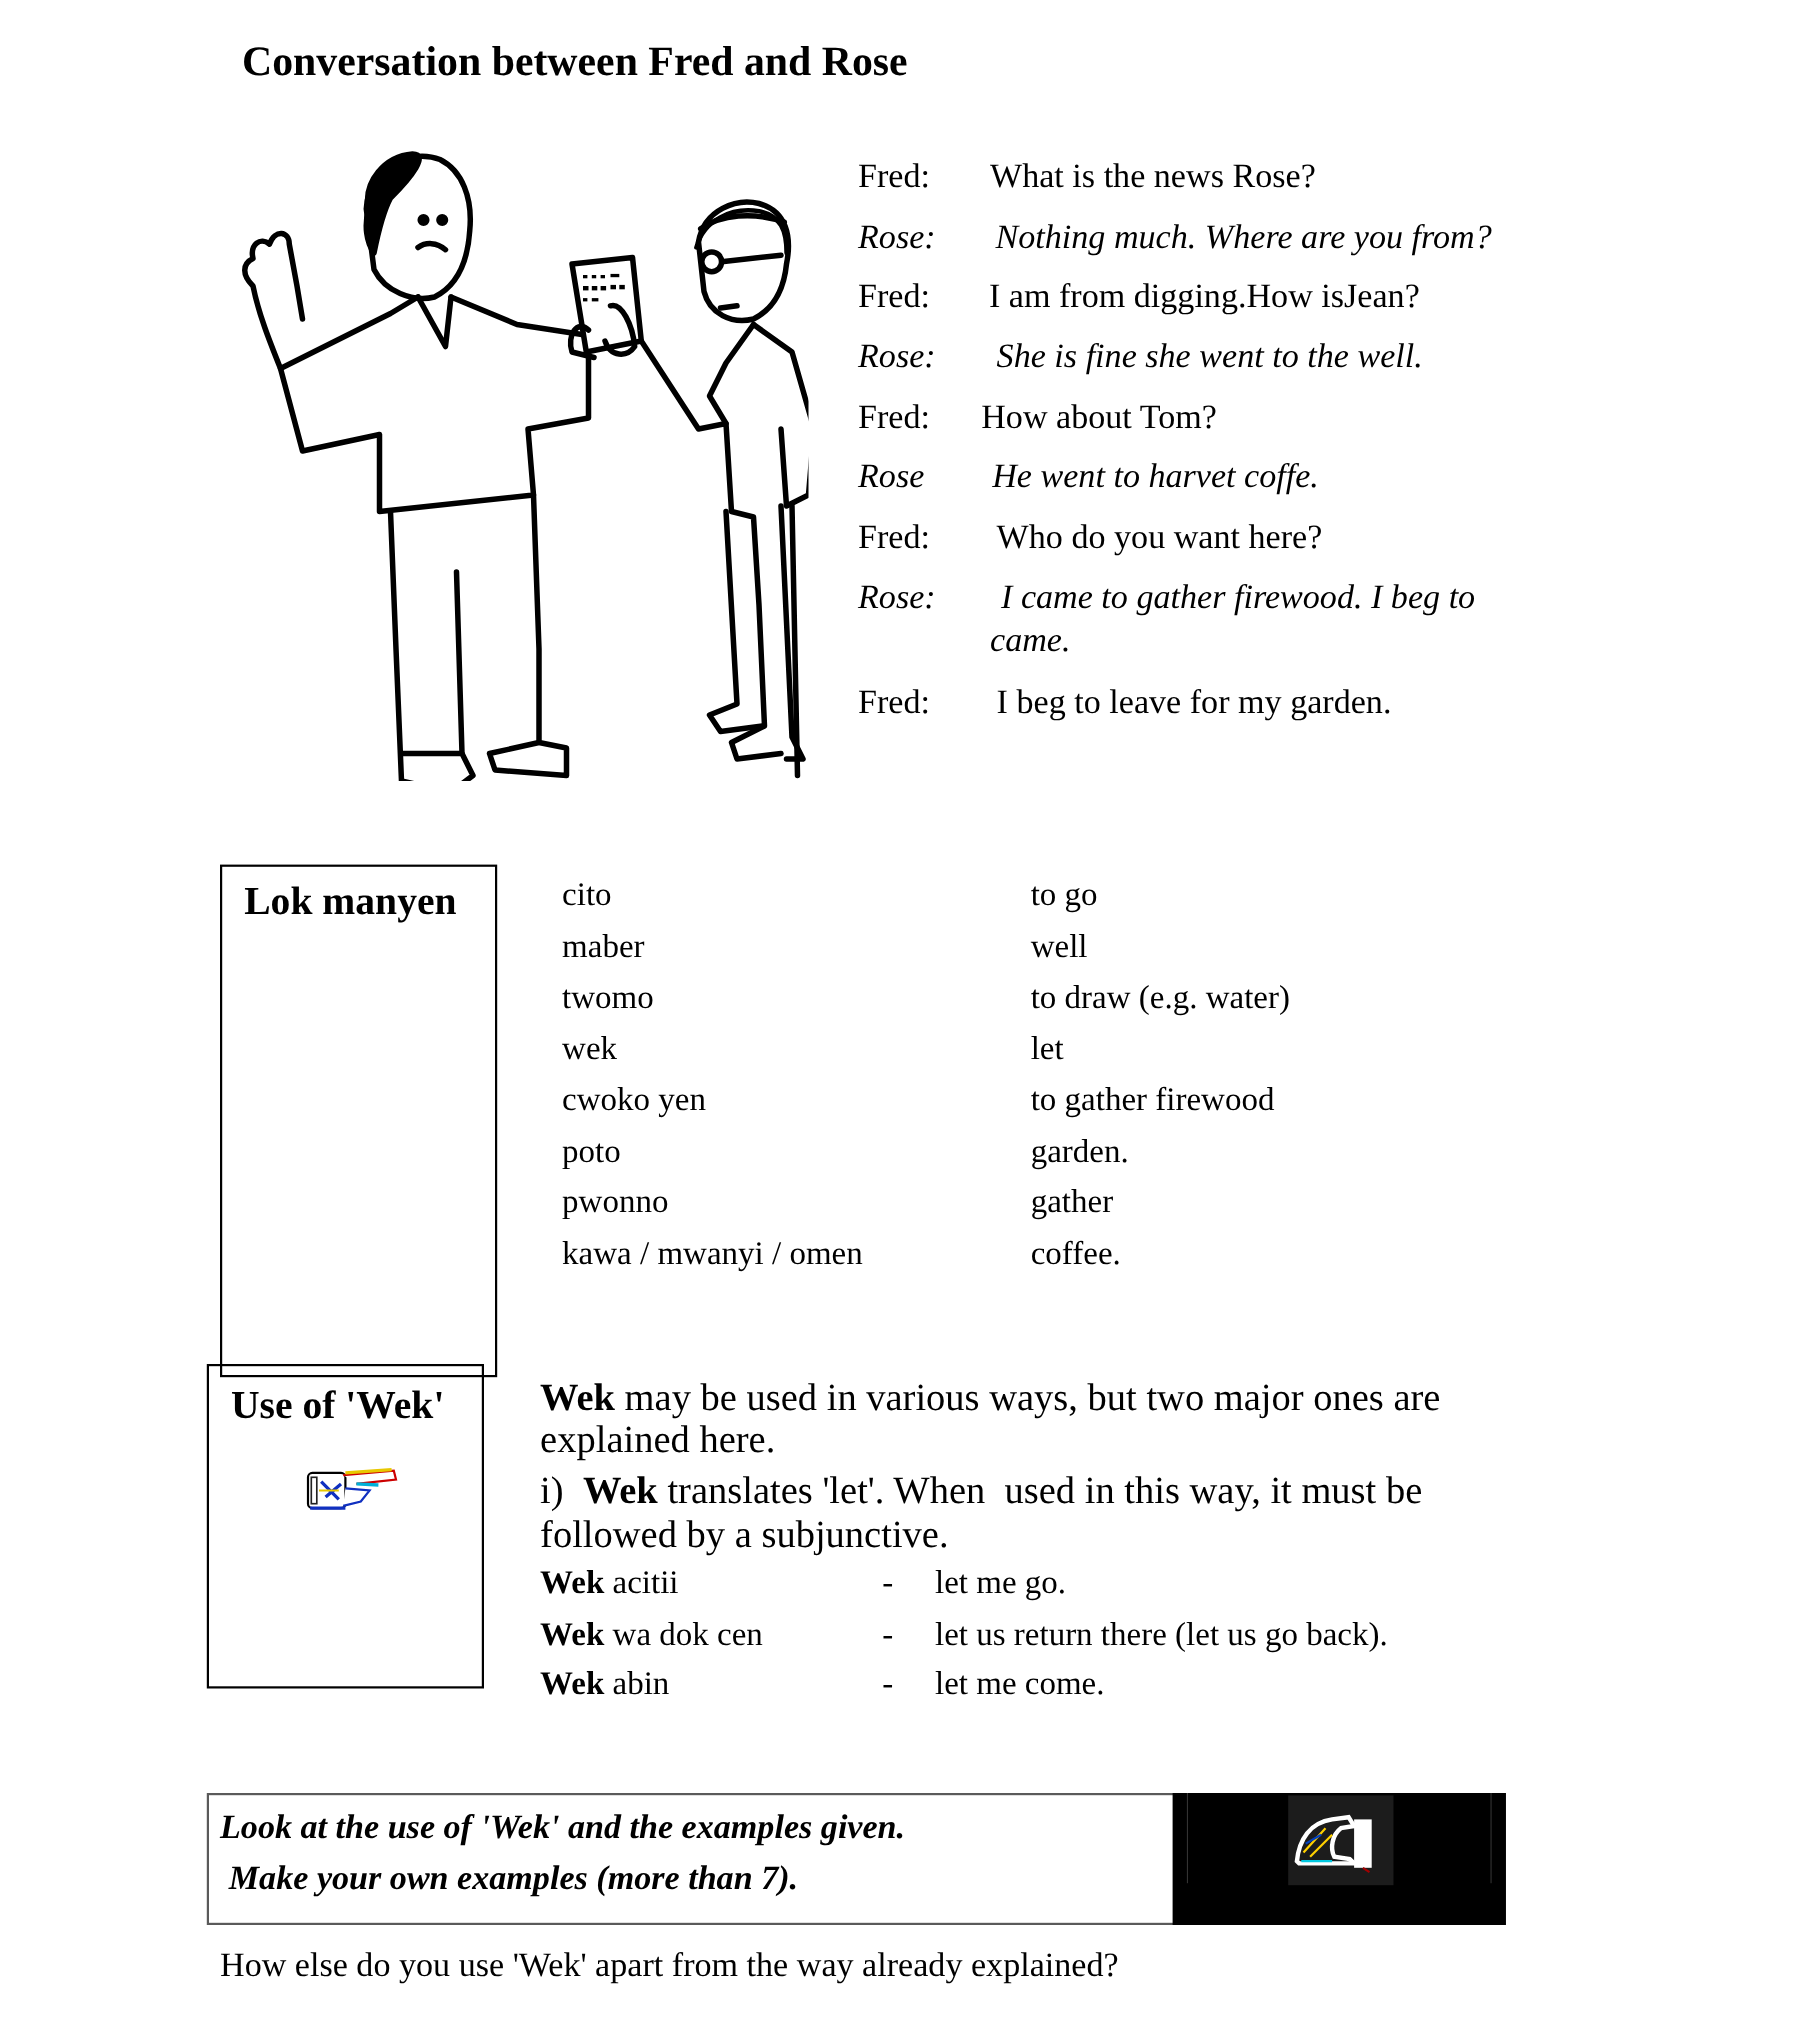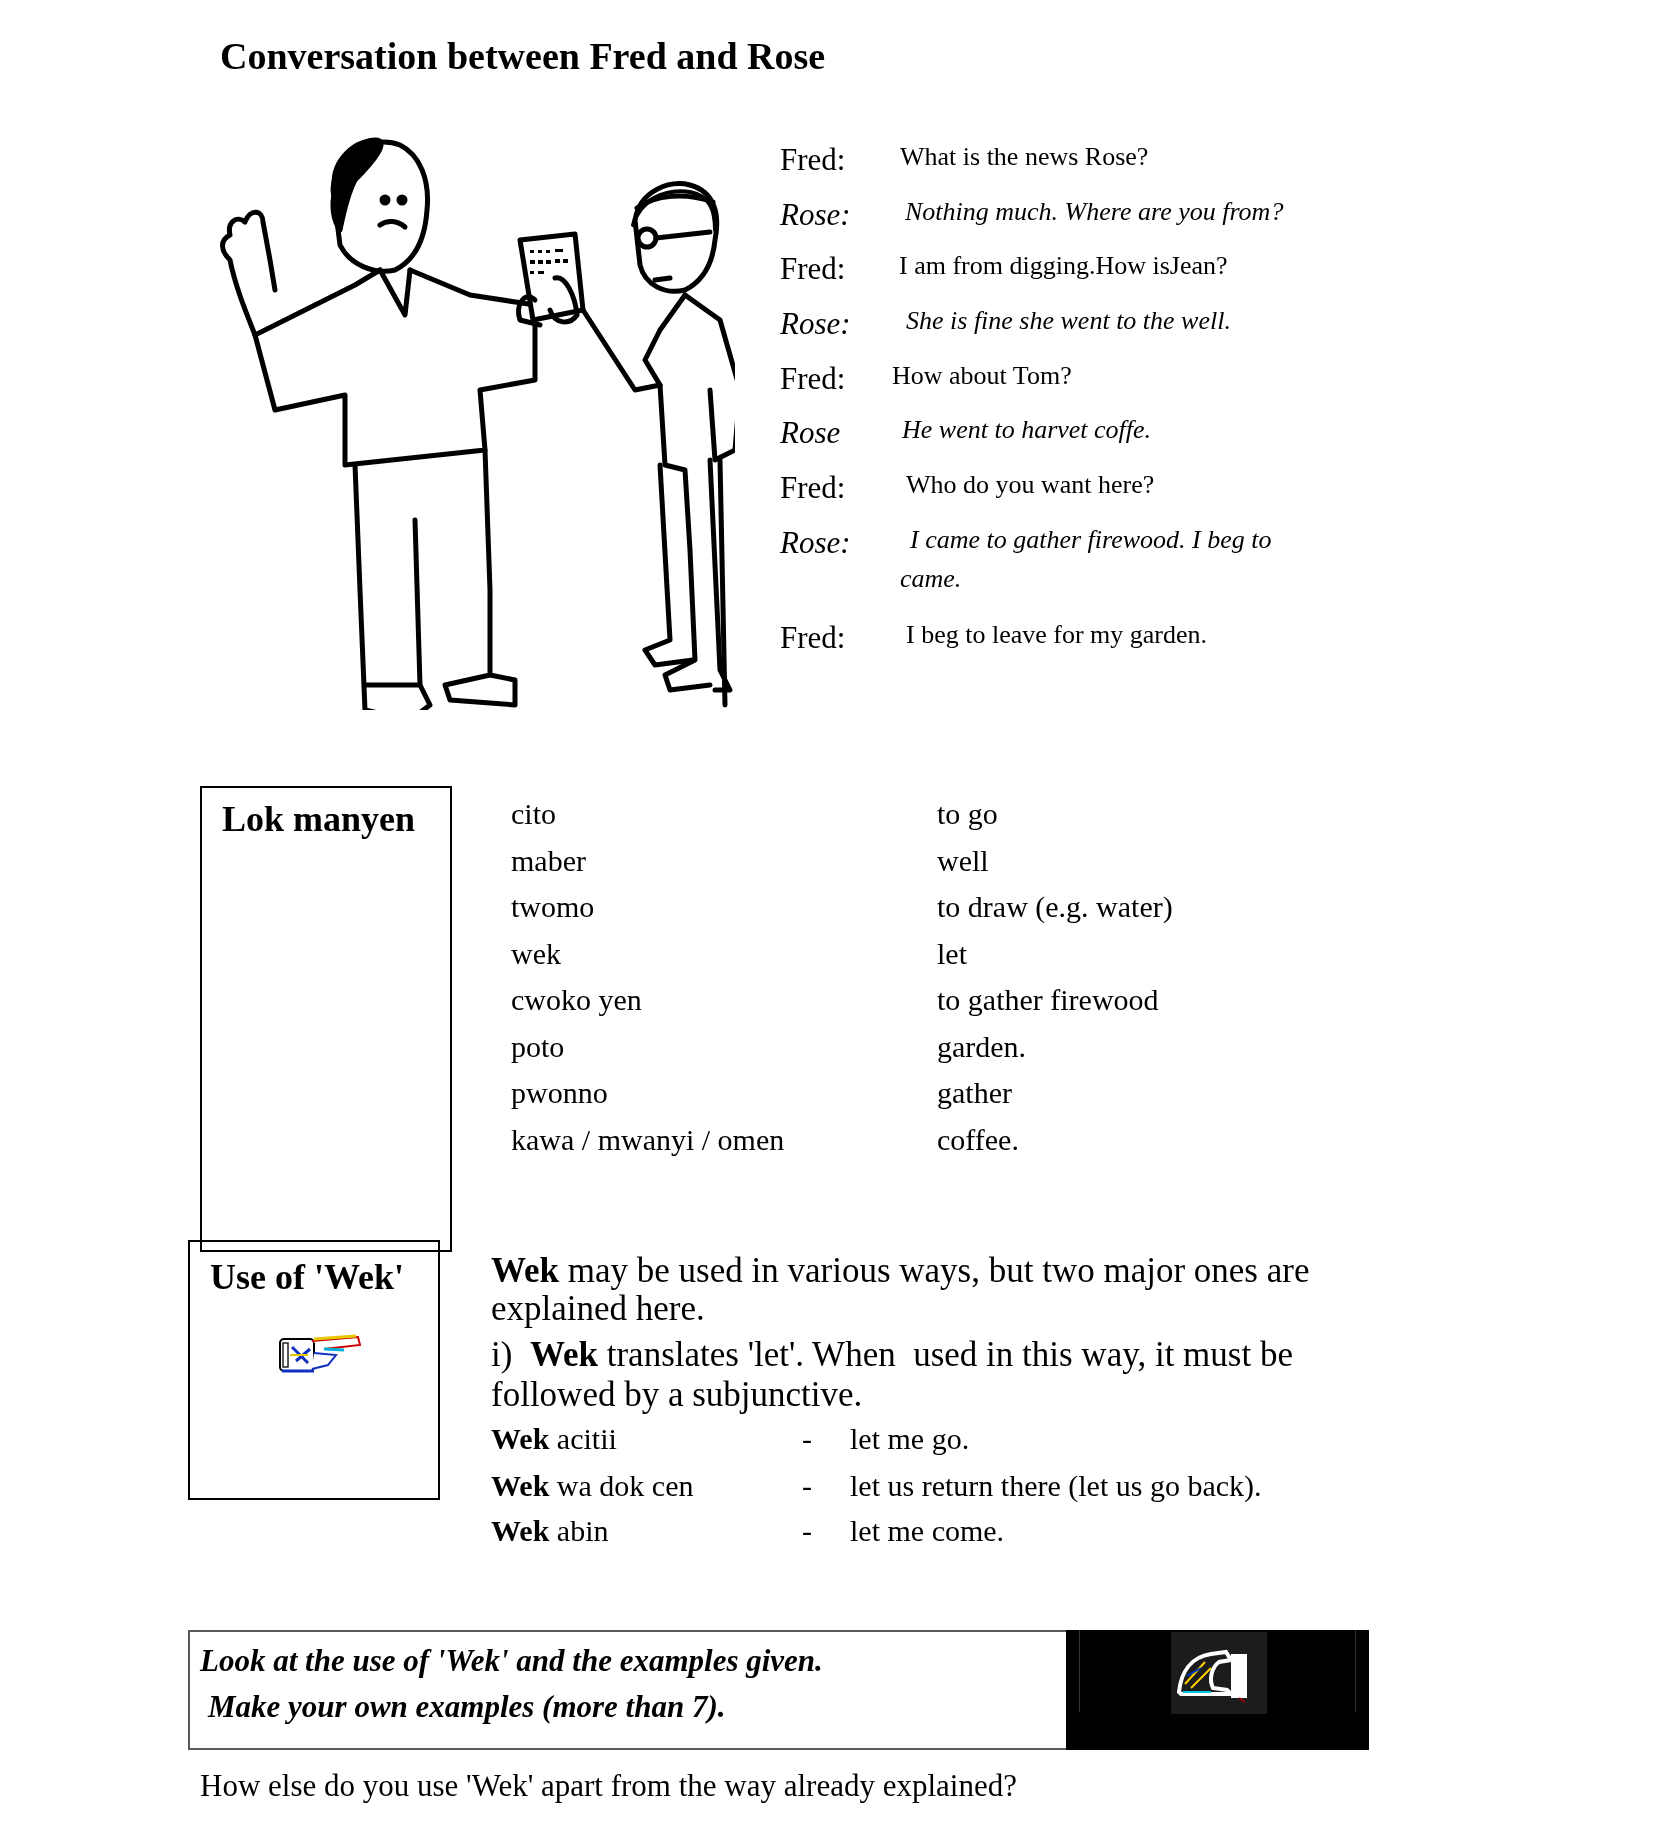--- a/index.html
+++ b/index.html
@@ -4,21 +4,21 @@
 <style>
   html, body { margin: 0; padding: 0; background: #ffffff; }
   body { width: 1654px; height: 1845px; position: relative; overflow: hidden;
          font-family: "Liberation Serif", "DejaVu Serif", serif; color: #000; }
   .abs { position: absolute; white-space: nowrap; }
   .title { left: 200px; top: 34px; font-size: 38px; font-weight: bold; margin-left: 20px; }
 
   .illustration { position: absolute; left: 215px; top: 130px; width: 520px; height: 580px; }
 
   .dlg-speaker { position: absolute; left: 780px; font-size: 31px; }
-  .dlg-line { position: absolute; font-size: 26px; text-align: right; }
+  .dlg-line { position: absolute; font-size: 31px; text-align: right; }
   .it { font-style: italic; }
 
   .box { position: absolute; border: 2px solid #000; box-sizing: border-box; }
   .box-heading { position: absolute; font-size: 36px; font-weight: bold; white-space: nowrap; }
 
   .vocab-word { position: absolute; left: 511px; font-size: 30px; white-space: nowrap; }
   .vocab-mean { position: absolute; left: 937px; font-size: 30px; white-space: nowrap; }
 
   .wek-p { position: absolute; left: 491px; font-size: 35px; white-space: nowrap; }
   .wek-ex { position: absolute; left: 491px; font-size: 30px; white-space: nowrap; }
@@ -159,21 +159,21 @@
   <div>
       <span class="vocab-word" style="top:1076px">pwonno</span>
       <span class="vocab-mean" style="top:1076px">gather</span>
     </div>
   <div>
       <span class="vocab-word" style="top:1123px">kawa / mwanyi / omen</span>
       <span class="vocab-mean" style="top:1123px">coffee.</span>
     </div>
 </div>
 
-<div class="box" style="left:188px;top:1240px;width:252px;height:260px">
+<div class="box" style="left:188px;top:1240px;width:252px;height:295px">
   <span class="box-heading" style="left:20px;top:14px">Use of 'Wek'</span>
   <svg style="position:absolute;left:88px;top:91px" width="84" height="42" viewBox="0 0 84 42">
     <rect x="2" y="6" width="34" height="32" rx="4" fill="#fff" stroke="#000" stroke-width="2"></rect>
     <rect x="5" y="10" width="5" height="24" fill="#fff" stroke="#222" stroke-width="1.5"></rect>
     <path d="M34 8 L80 4 L82 12 L46 16" fill="#fff" stroke="#c00" stroke-width="2"></path>
     <path d="M36 6 L78 3" stroke="#e8c800" stroke-width="3"></path>
     <path d="M46 16 L66 17" stroke="#00b0d8" stroke-width="3"></path>
     <path d="M14 14 L30 30 M18 28 L32 16" stroke="#1030c0" stroke-width="3"></path>
     <path d="M12 22 L30 22" stroke="#e8c800" stroke-width="2"></path>
     <path d="M36 20 L58 22 L50 32 L34 36" fill="#fff" stroke="#1030c0" stroke-width="2"></path>

